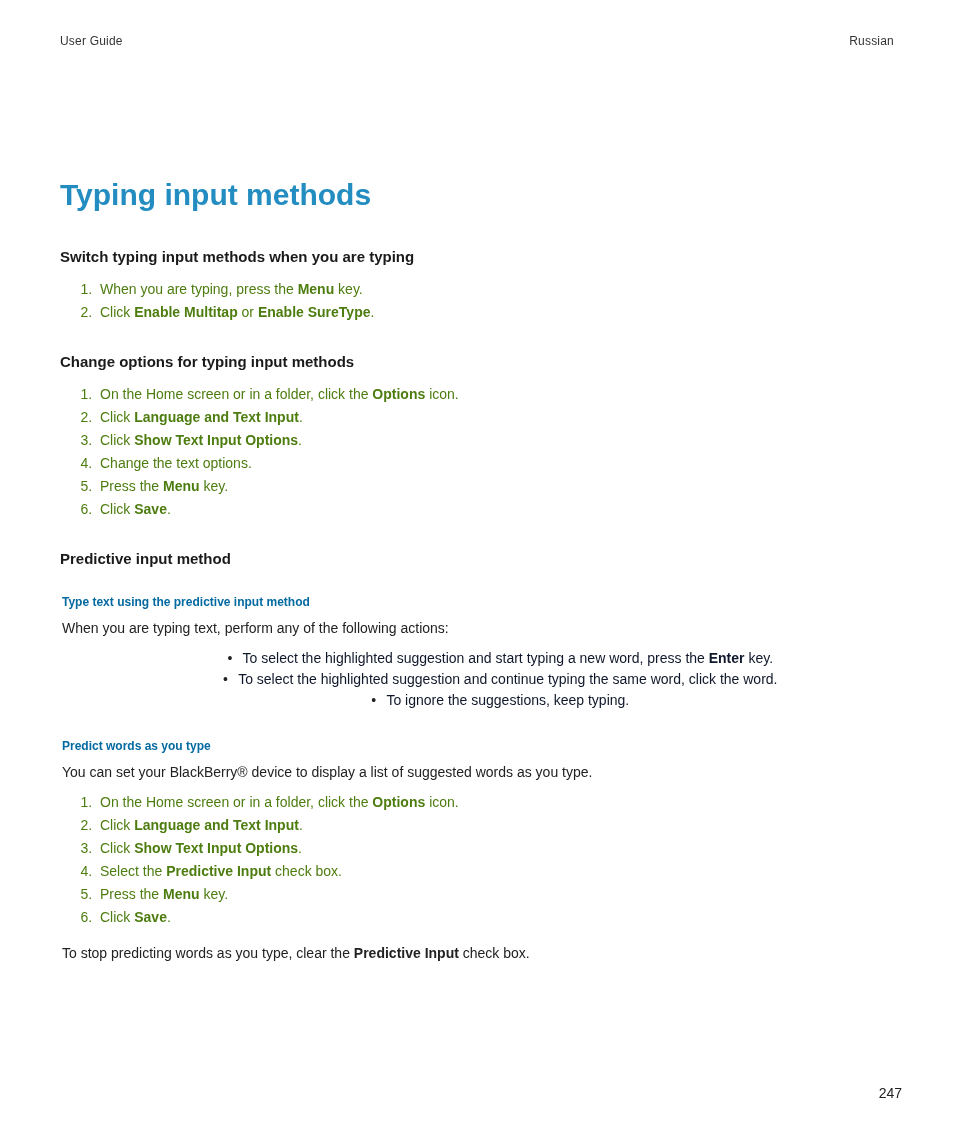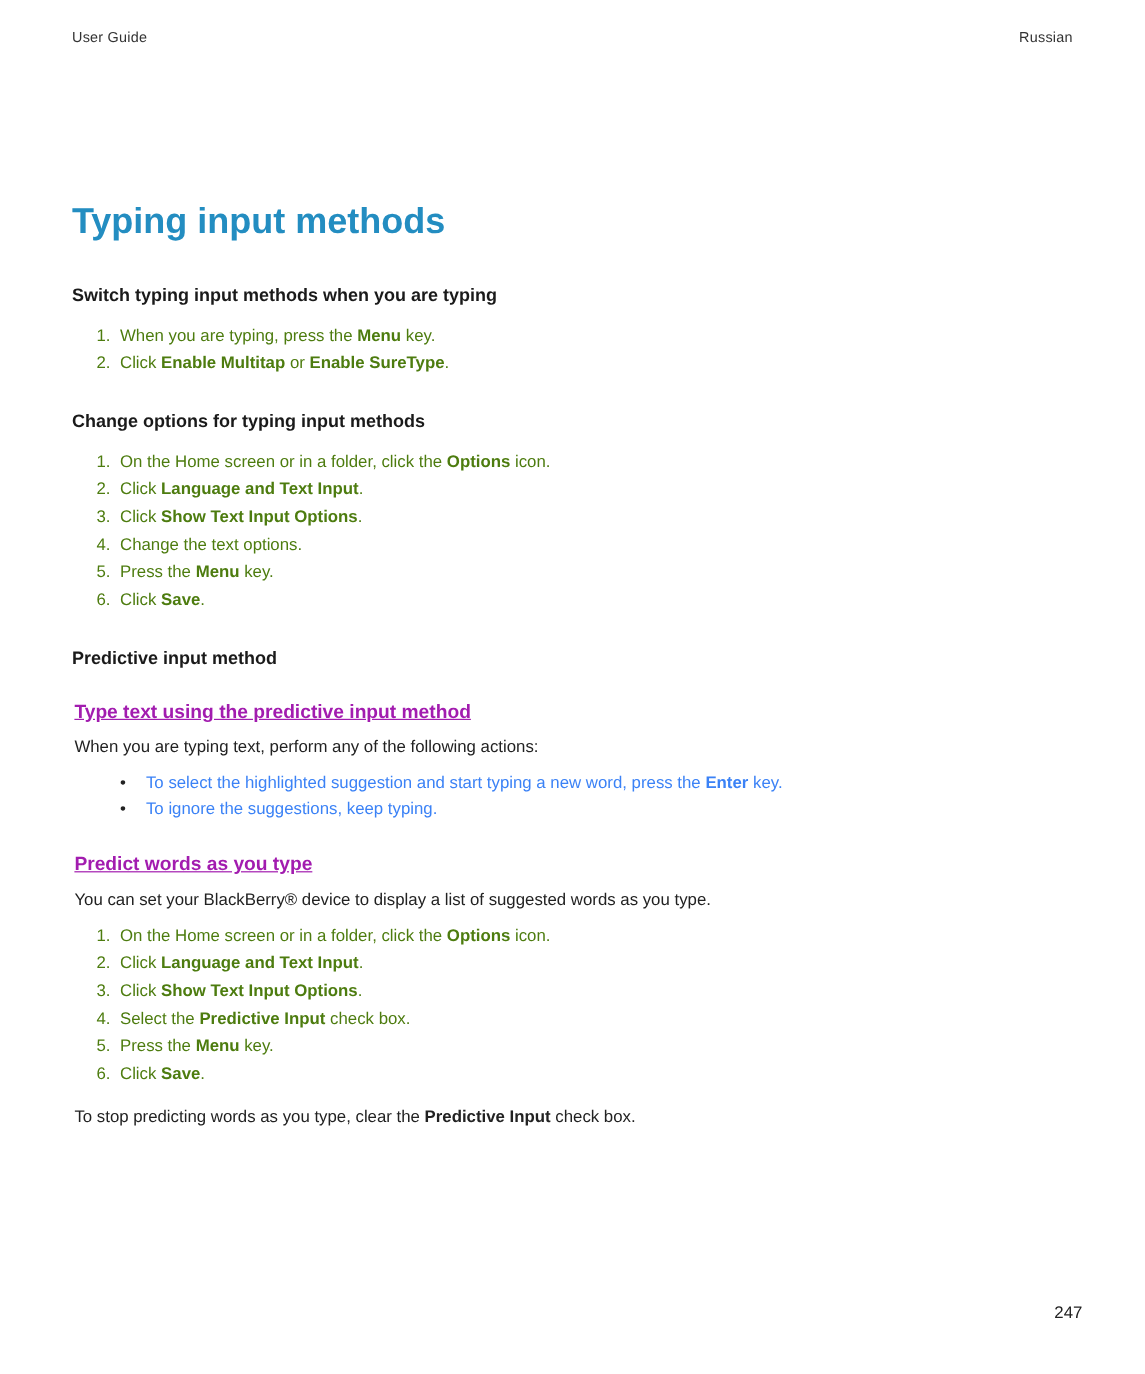--- a/index.html
+++ b/index.html
@@ -8,21 +8,21 @@
     padding: 0;
     background: #ffffff;
     font-family: "Segoe UI", "Helvetica Neue", Arial, sans-serif;
     color: #222;
   }
   .page {
     width: 954px;
     height: 1145px;
     position: relative;
     box-sizing: border-box;
-    padding: 24px 60px 0 60px;
+    padding: 34px 60px 0 60px;
   }
   .running-header {
     display: flex;
     justify-content: space-between;
     font-size: 12px;
     color: #333;
     letter-spacing: 0.2px;
   }
   h1.main-title {
     color: #238dc1;
@@ -31,25 +31,24 @@
     margin: 130px 0 36px 0;
     letter-spacing: 0px;
   }
   h2.section {
     color: #1a1a1a;
     font-size: 15px;
     font-weight: 700;
     margin: 30px 0 14px 0;
   }
   h3.subsection {
-    color: #a21caf;
-    font-size: 16px;
+    color: #0369a1;
+    font-size: 12px;
     font-weight: 700;
     margin: 28px 0 10px 2px;
-    text-decoration: underline;
   }
   p.body {
     font-size: 14px;
     color: #222;
     margin: 8px 0 10px 2px;
     line-height: 1.35;
   }
   ol.steps {
     font-size: 14px;
     color: #4d7c0f;
@@ -57,24 +56,25 @@
     padding-left: 34px;
     line-height: 1.5;
   }
   ol.steps li {
     padding-left: 4px;
     margin: 0 0 2px 0;
   }
   ul.bullets {
     list-style: none;
     font-size: 14px;
-    color: #3b82f6;
+    color: #0f172a;
     margin: 4px 0 4px 40px;
     padding-left: 0;
     line-height: 1.5;
+    text-align: center;
   }
   ul.bullets li::before {
     content: "•";
     display: inline-block;
     width: 18px;
     margin-left: 0px;
     color: #222;
   }
   .b { font-weight: 700; }
   .page-number {
@@ -131,20 +131,23 @@
 
   <h2 class="section">Predictive input method</h2>
 
   <h3 class="subsection">Type text using the predictive input method</h3>
   <p class="body">When you are typing text, perform any of the following actions:</p>
   <ul class="bullets">
     <li>
       <span>To select the highlighted suggestion and start typing a new word, press the </span><span class="b">Enter</span><span> key.</span>
     </li>
     <li>
+      <span>To select the highlighted suggestion and continue typing the same word, click the word.</span>
+    </li>
+    <li>
       <span>To ignore the suggestions, keep typing.</span>
     </li>
   </ul>
 
   <h3 class="subsection">Predict words as you type</h3>
   <p class="body">You can set your BlackBerry® device to display a list of suggested words as you type.</p>
   <ol class="steps">
     <li>
       <span>On the Home screen or in a folder, click the </span><span class="b">Options</span><span> icon.</span>
     </li>

